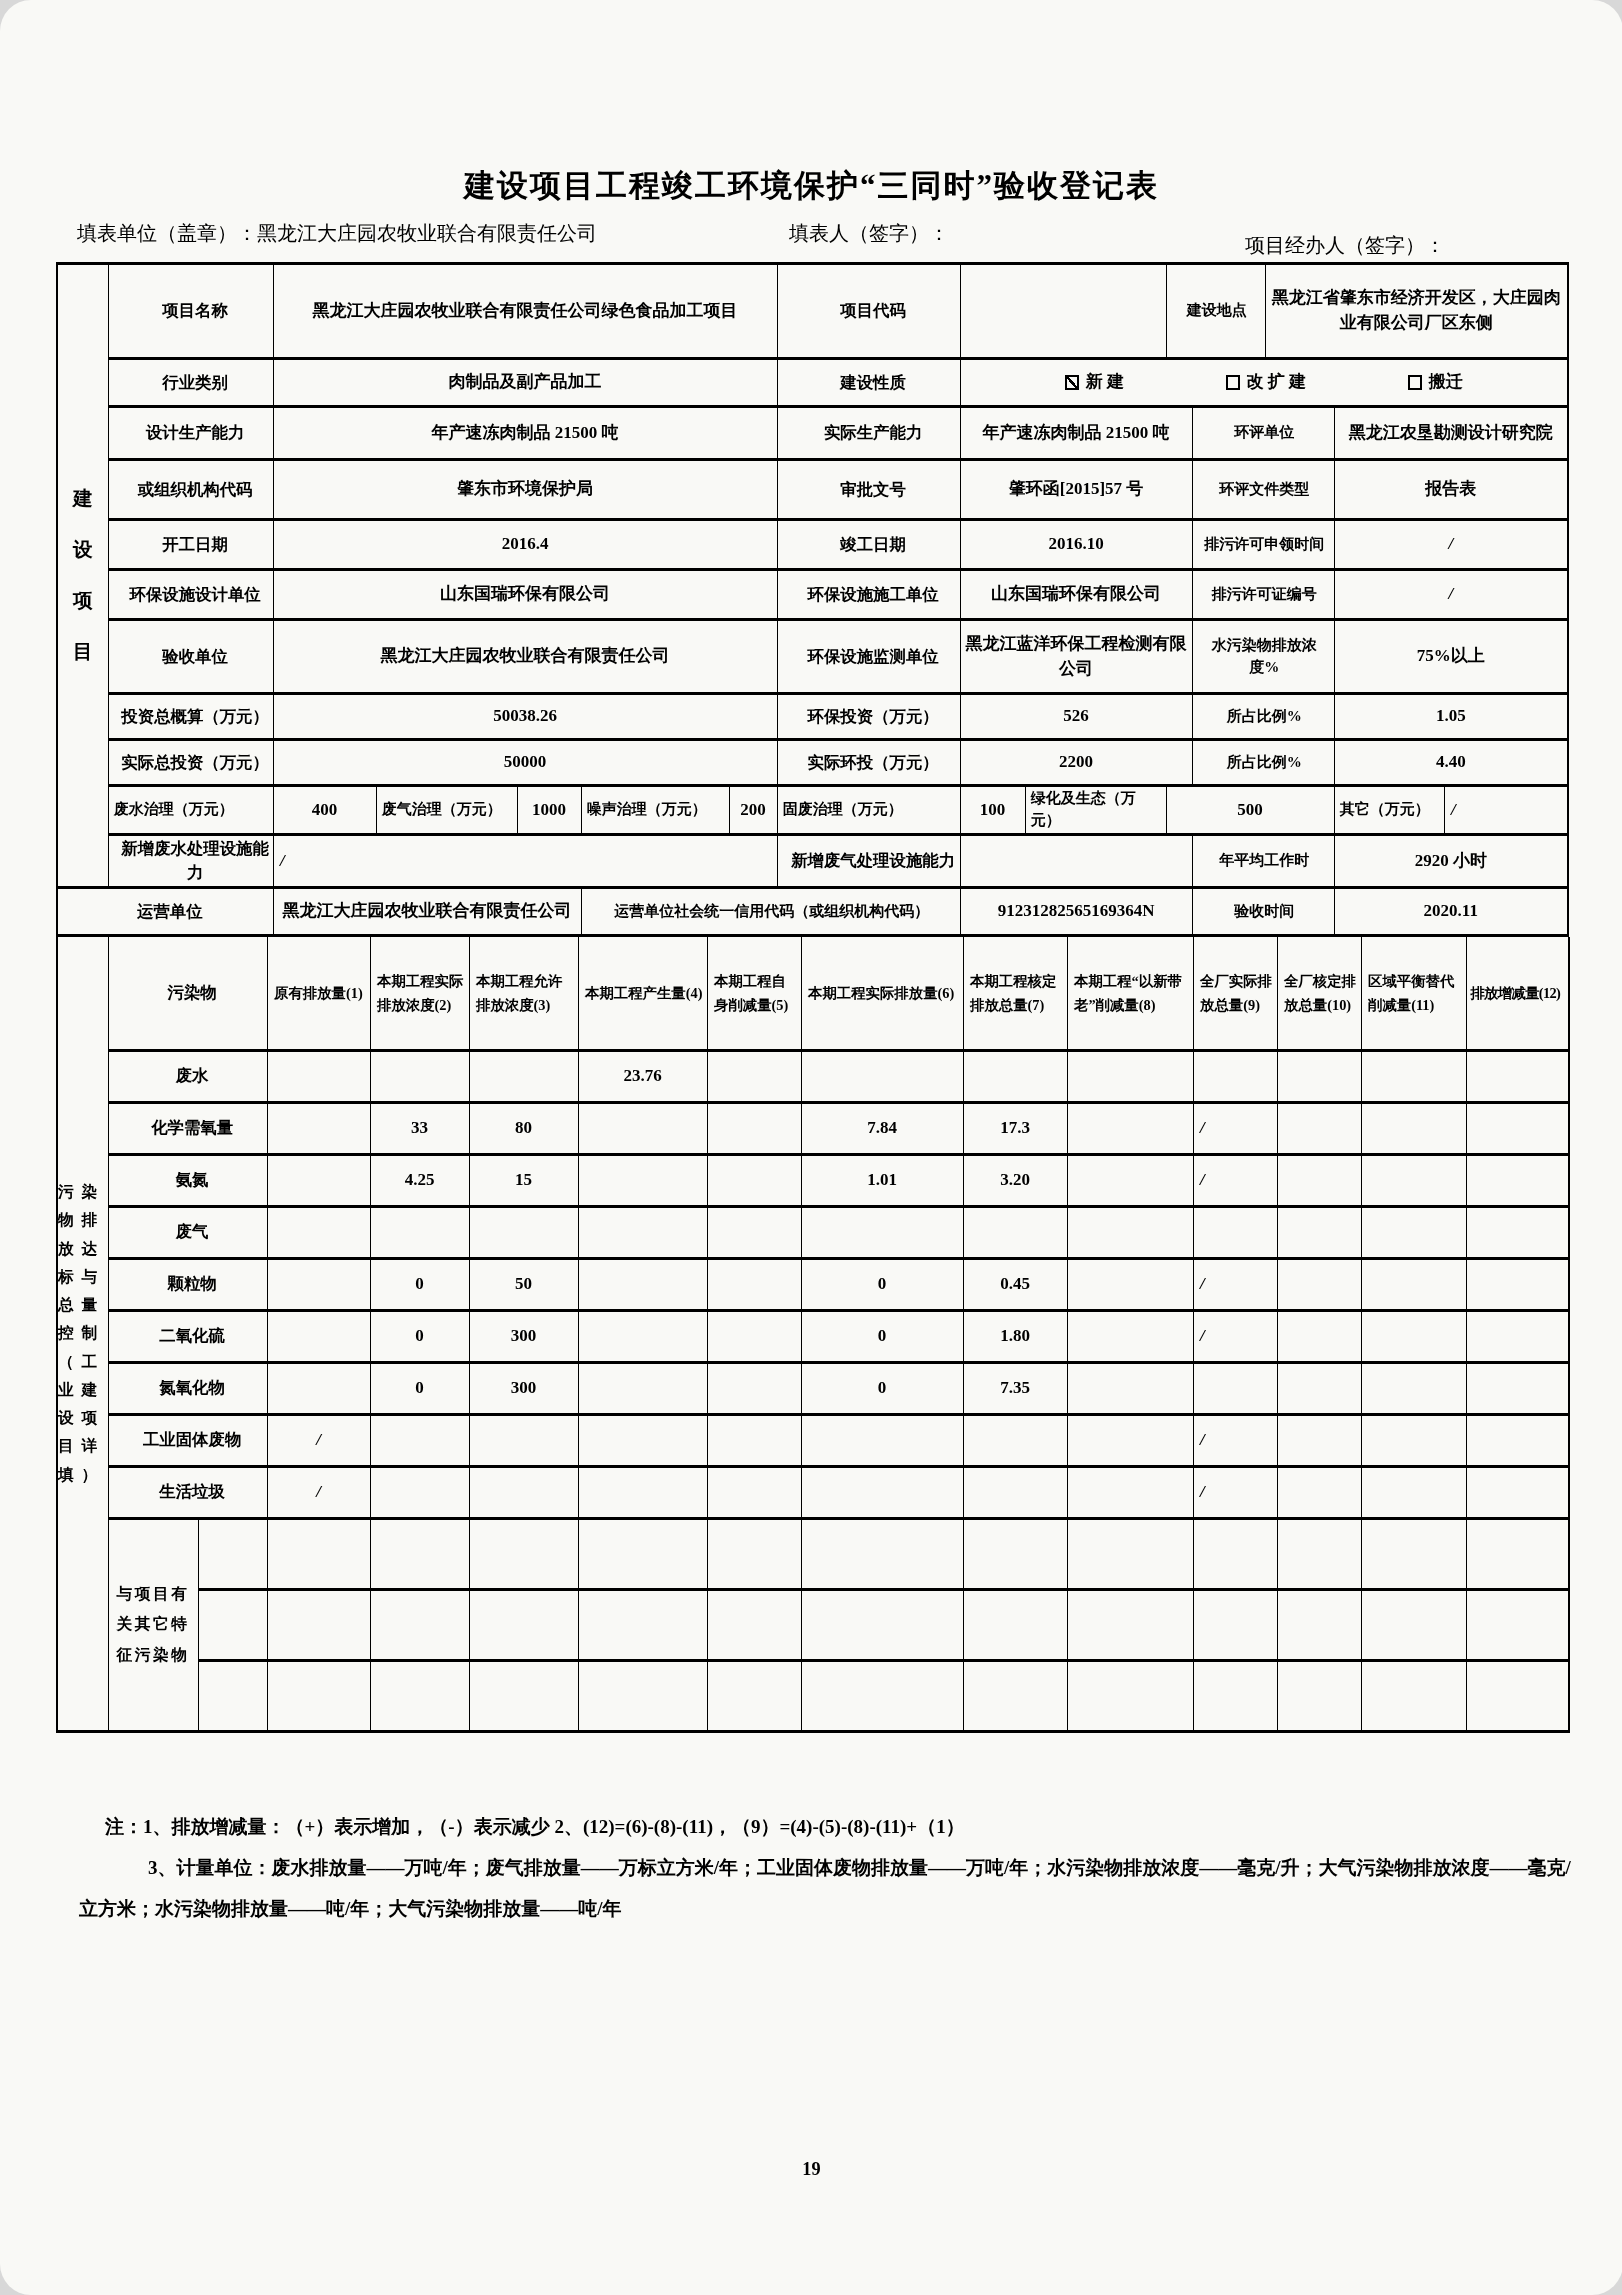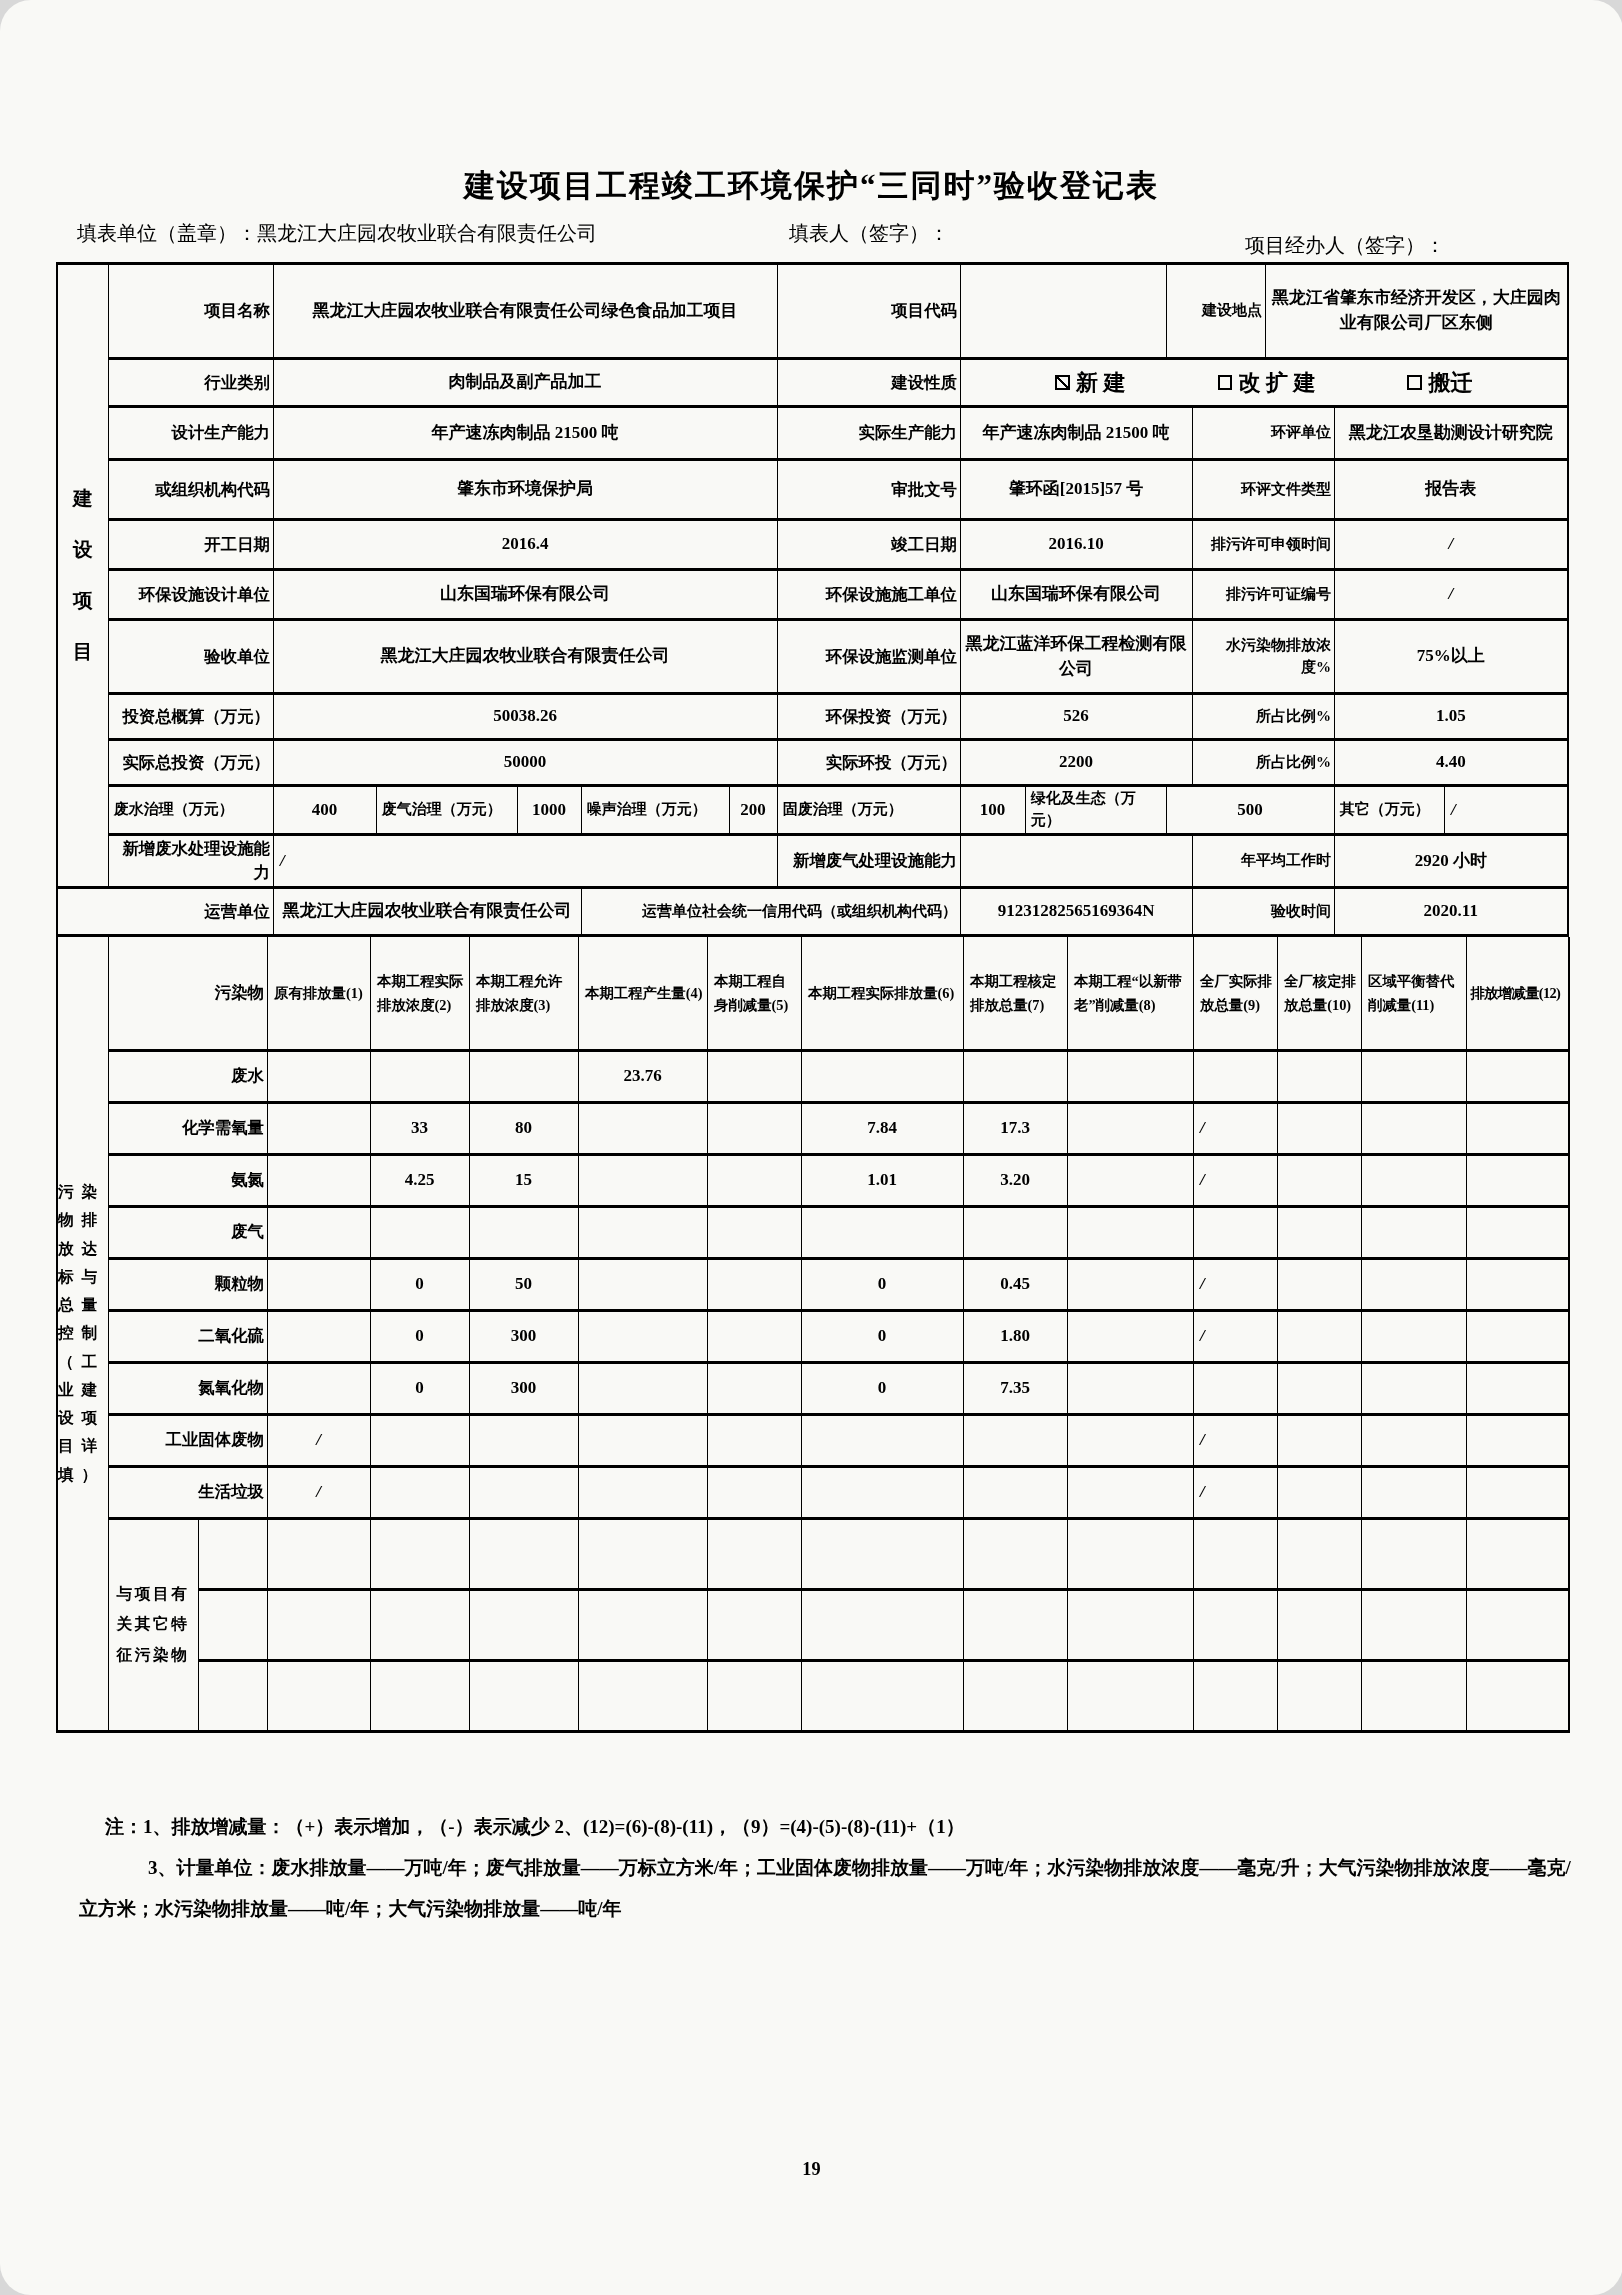--- a/index.html
+++ b/index.html
@@ -10,39 +10,39 @@
   .hline{position:absolute;top:220px;font-size:20px;font-weight:normal;white-space:nowrap;}
   .h1{left:77px;} .h2{left:789px;} .h3{left:1245px;margin-top:12px;}
   .tables{position:absolute;left:56px;top:262px;width:1513px;}
   table{border-collapse:collapse;table-layout:fixed;width:1512px;}
   table{border:2.6px solid #000;}
   td{border:1.3px solid #000;border-top:3.3px solid #000;border-bottom:3.3px solid #000;
      font-size:17px;font-weight:bold;vertical-align:middle;text-align:center;
      overflow:hidden;padding:1.3px 2.6px;line-height:1.45;}
   .t-poll{border-top:0;}
   .t-poll tr.hd td{border-top:0;}
-  .lab{text-align:right;padding-left:11.8px;font-size:16.4px;}
+  .lab{text-align:center;padding-left:11.8px;font-size:16.4px;}
   .tight{font-size:15px;padding-left:5.2px;}
   .labsm{font-size:15px;padding-left:5.2px;text-align:left;}
   .val{text-align:center;}
   .alignleft{text-align:left;padding-left:6.5px;}
   .slash{font-style:italic;}
   .side{padding:0;}
   .vcp{width:22px;margin:0 auto;word-break:break-all;font-size:19.6px;line-height:2.6;
        letter-spacing:0;text-align:center;}
   .vpc{width:50px;margin:0 auto;word-break:break-all;font-size:15.7px;letter-spacing:7.9px;
        line-height:1.8;text-align:left;}
   .other-lab{font-size:15.7px;letter-spacing:2.6px;line-height:1.95;text-align:left;
              padding:0 5.2px 0 7.9px;vertical-align:middle;}
   .ph{font-size:14.4px;text-align:left;padding:3.9px 3.3px 3.9px 6.5px;line-height:1.7;}
   .ph.nw{white-space:nowrap;letter-spacing:-0.7px;padding-left:3.9px;}
   .t-poll tr.gen{height:52px;}
   .botrow{height:71px;}
   .opts{display:flex;justify-content:space-evenly;align-items:center;width:100%;}
-  .opt{display:flex;align-items:center;gap:6.5px;font-size:22px;font-weight:bold;}
+  .opt{display:flex;align-items:center;gap:6.5px;font-size:17px;font-weight:bold;}
   .box{display:inline-block;width:14.4px;height:14.4px;border:2px solid #000;box-sizing:border-box;}
   .box.checked{background:linear-gradient(to top right,transparent 42%,#000 42%,#000 58%,transparent 58%);}
   .notes{position:absolute;left:36px;top:1807px;width:1541px;font-size:19px;
          font-weight:bold;line-height:2.15;}
   .note1{padding-left:69px;}
   .note2{text-indent:69px;margin-left:43px;}
   .pageno{position:absolute;top:2159px;left:0;width:100%;text-align:center;
           font-size:18.3px;font-weight:bold;}
 </style>
 </head>

